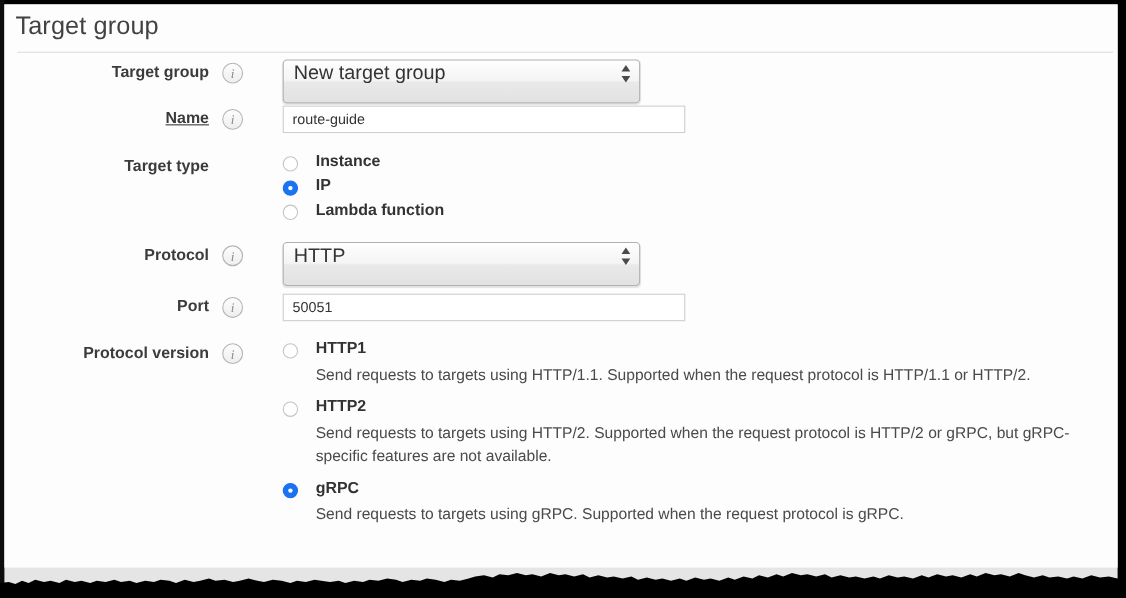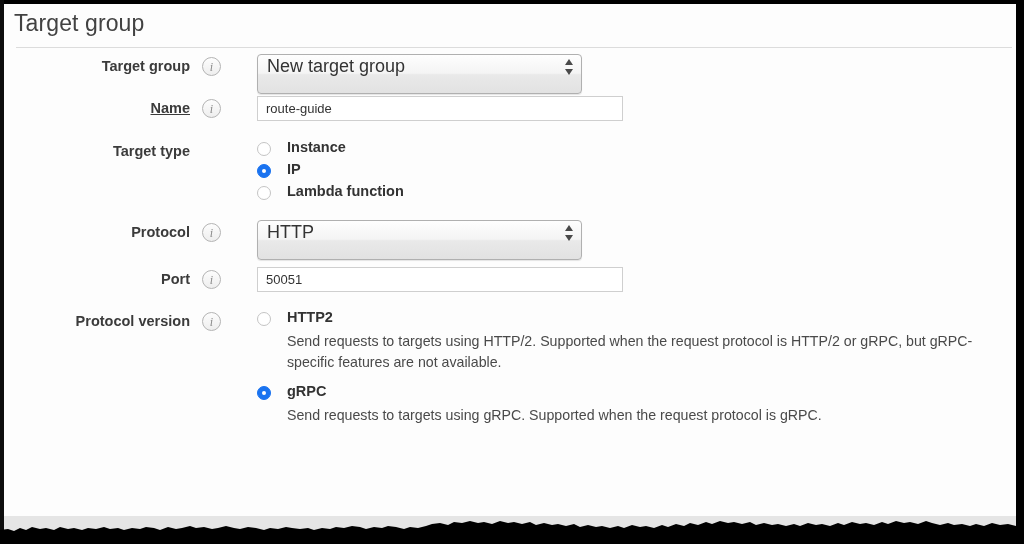--- a/index.html
+++ b/index.html
@@ -283,20 +283,27 @@
         <div class="ctrl-col" style="top:3px;">
           <div class="text-input" placeholder="">50051</div>
         </div>
       </div>
 
       <div class="row" style="height:190px;">
         <div class="lbl-col" style="top:4px;">Protocol version</div>
         <div class="info-icon" style="top:3px;">i</div>
         <div class="ctrl-col" style="top:0px; width:760px;">
 
+          <div style="margin-bottom:10px;">
+            <div class="radio-item">
+              <span class="radio"></span>
+              <span class="radio-label">HTTP1</span>
+            </div>
+            <div class="radio-desc">Send requests to targets using HTTP/1.1. Supported when the request protocol is HTTP/1.1 or HTTP/2.</div>
+          </div>
 
           <div style="margin-bottom:10px;">
             <div class="radio-item">
               <span class="radio"></span>
               <span class="radio-label">HTTP2</span>
             </div>
             <div class="radio-desc">Send requests to targets using HTTP/2. Supported when the request protocol is HTTP/2 or gRPC, but gRPC-specific features are not available.</div>
           </div>
 
           <div>

